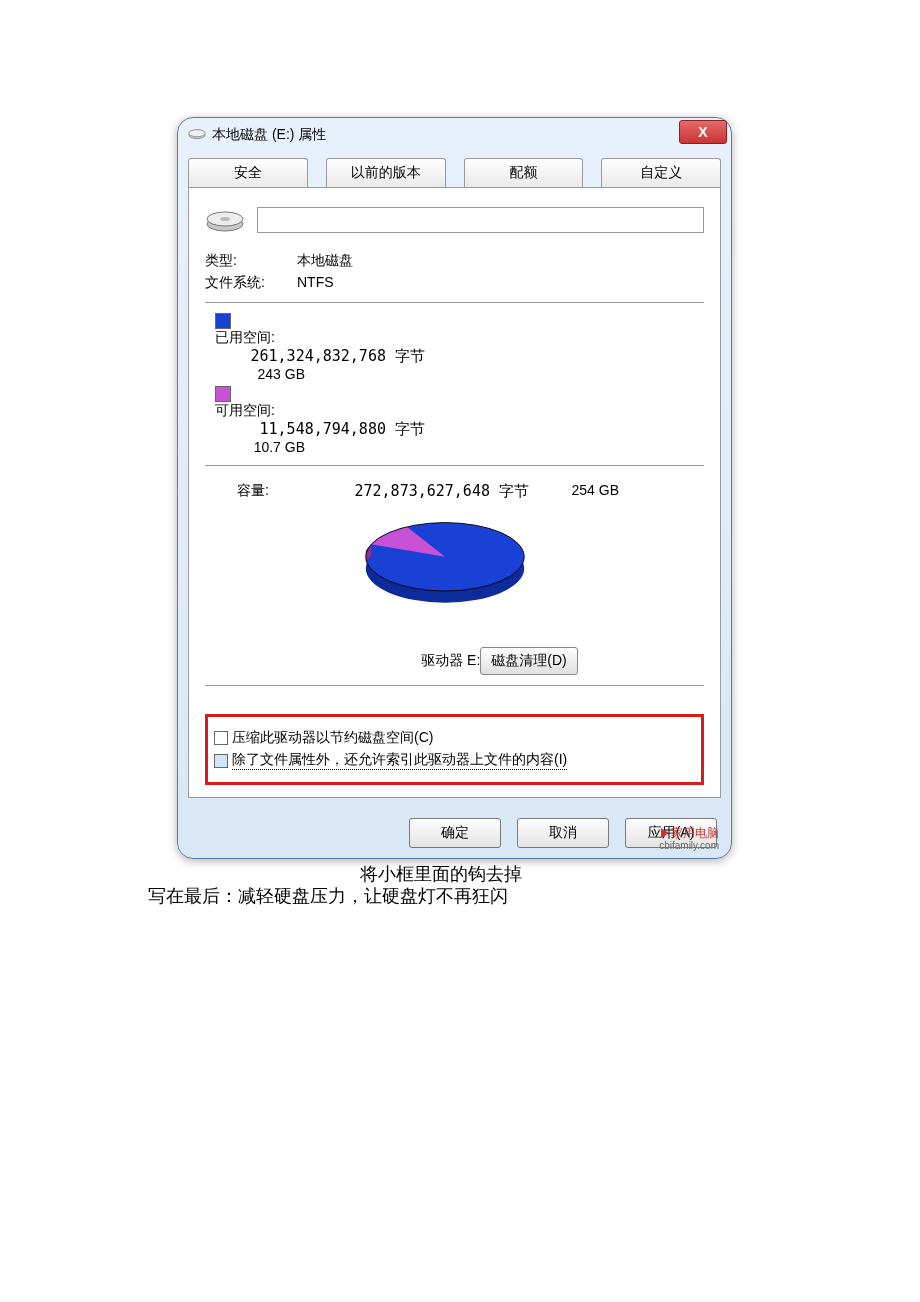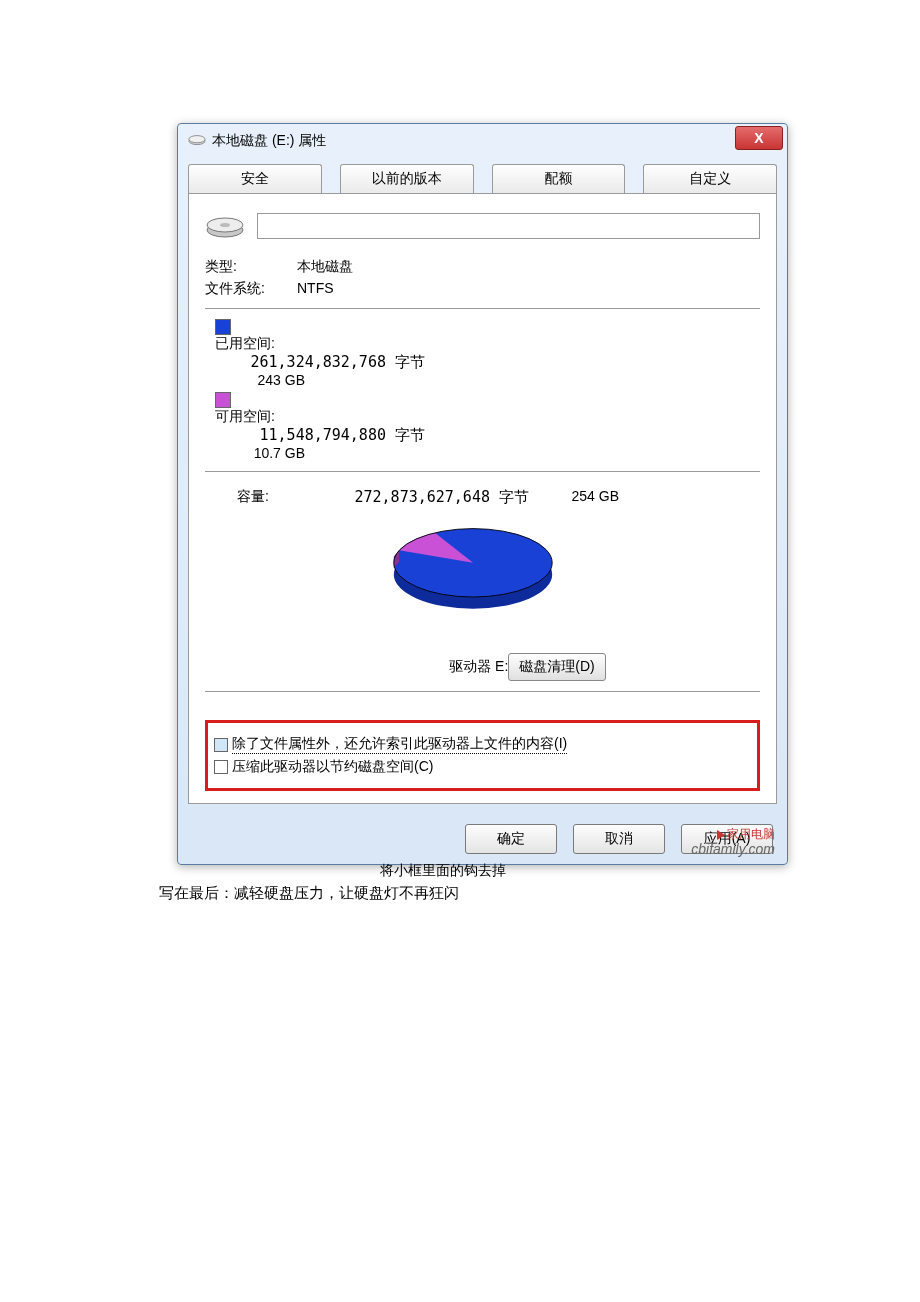--- a/index.html
+++ b/index.html
@@ -1,17 +1,17 @@
 <!DOCTYPE html>
 <html><head>
   <meta charset="utf-8">
   <style>
     * { box-sizing: border-box; margin: 0; padding: 0; }
     body { font-family: "Microsoft YaHei", "SimSun", sans-serif; background: #fff; width: 920px; height: 1302px; position: relative; }
-    .dialog { position: absolute; left: 177px; top: 123px; width: 611px; background: linear-gradient(to bottom, #e8f1fb, #d9e7f6); border: 1px solid #5a7ca3; border-radius: 4px; box-shadow: 0 2px 10px rgba(0,0,0,0.3); }
+    .dialog { position: absolute; left: 177px; top: 117px; width: 555px; background: linear-gradient(to bottom, #e8f1fb, #d9e7f6); border: 1px solid #5a7ca3; border-radius: 16px; box-shadow: 0 2px 10px rgba(0,0,0,0.3); }
     .titlebar { display: flex; align-items: center; padding: 6px 10px; height: 34px; position: relative; }
     .titlebar-icon { width: 18px; height: 14px; margin-right: 6px; }
     .titlebar-text { font-size: 14px; color: #000; }
     .close-btn { position: absolute; right: 4px; top: 2px; width: 48px; height: 24px; background: linear-gradient(to bottom, #e56b6b, #c93434); border: 1px solid #8a2020; border-radius: 3px; display: flex; align-items: center; justify-content: center; color: #fff; font-size: 14px; font-weight: bold; cursor: pointer; }
     .tabs-area { padding: 6px 10px 10px 10px; }
     .tab-row { display: flex; gap: 18px; }
     .tab { flex: 1; text-align: center; padding: 5px 4px; font-size: 14px; background: linear-gradient(to bottom, #fefefe, #eaeaea); border: 1px solid #9a9a9a; border-bottom: none; border-radius: 3px 3px 0 0; cursor: pointer; }
     .tab.active { background: #fff; position: relative; z-index: 2; border-bottom: 1px solid #fff; margin-bottom: -1px; }
     .content { background: #fff; border: 1px solid #9a9a9a; padding: 18px 16px 12px 16px; min-height: 580px; }
     .name-row { display: flex; align-items: center; gap: 12px; margin-bottom: 18px; }
@@ -36,24 +36,24 @@
     .cleanup-btn { padding: 4px 10px; font-size: 14px; background: linear-gradient(to bottom, #fefefe, #e0e0e0); border: 1px solid #888; border-radius: 3px; cursor: pointer; }
     .options-box { border: 3px solid #d91c1c; padding: 8px 6px; margin-top: 28px; }
     .checkbox-row { display: flex; align-items: center; font-size: 14px; margin: 4px 0; }
     .checkbox { width: 14px; height: 14px; border: 1px solid #666; margin-right: 4px; background: #fff; cursor: pointer; }
     .checkbox.blue { background: #d0e5f5; }
     .dotted-text { border-bottom: 1px dotted #000; }
     .button-row { display: flex; justify-content: flex-end; gap: 16px; padding: 10px 14px; }
     .dlg-btn { width: 92px; padding: 5px 0; font-size: 14px; background: linear-gradient(to bottom, #fdfdfd, #e4e4e4); border: 1px solid #7a7a7a; border-radius: 3px; cursor: pointer; text-align: center; }
     .watermark { position: absolute; right: 12px; bottom: 6px; font-size: 11px; color: #c93434; text-align: right; line-height: 1.2; }
     .watermark .wm-top { font-size: 12px; }
-    .watermark .wm-bot { font-size: 14px; color: #666; font-style: italic; }
+    .watermark .wm-bot { font-size: 10px; color: #666; }
     .wm-arrow { display: inline-block; width: 0; height: 0; border-top: 5px solid transparent; border-bottom: 5px solid transparent; border-left: 8px solid #c93434; vertical-align: middle; margin-right: 2px; }
-    .caption1 { position: absolute; left: 380px; top: 862px; font-size: 14px; font-family: Liberation Sans, sans-serif; }
-    .caption2 { position: absolute; left: 159px; top: 884px; font-size: 15px; font-family: "SimSun"; }
+    .caption1 { position: absolute; left: 360px; top: 862px; font-size: 18px; font-family: Liberation Sans, sans-serif; }
+    .caption2 { position: absolute; left: 148px; top: 884px; font-size: 18px; font-family: "SimSun"; }
   </style>
 </head>
 <body>
 
 <div class="dialog">
   <div class="titlebar">
     <svg class="titlebar-icon" viewBox="0 0 20 14">
       <ellipse cx="10" cy="7" rx="9" ry="4" fill="#d8d8d8" stroke="#888" stroke-width="1"></ellipse>
       <ellipse cx="10" cy="5" rx="9" ry="4" fill="#f0f0f0" stroke="#888" stroke-width="1"></ellipse>
     </svg>
@@ -125,26 +125,26 @@
 
       <div class="drive-label-row">
         <span class="drive-label">驱动器 E:</span>
         <button class="cleanup-btn">磁盘清理(D)</button>
       </div>
 
       <hr class="divider">
 
       <div class="options-box">
         <div class="checkbox-row">
+          <span class="checkbox"></span>
+          <span>压缩此驱动器以节约磁盘空间(C)</span>
+        </div>
+        <div class="checkbox-row">
           <span class="checkbox blue"></span>
           <span class="dotted-text">除了文件属性外，还允许索引此驱动器上文件的内容(I)</span>
-        </div>
-        <div class="checkbox-row">
-          <span class="checkbox"></span>
-          <span>压缩此驱动器以节约磁盘空间(C)</span>
         </div>
       </div>
     </div>
   </div>
 
   <div class="button-row">
     <button class="dlg-btn">确定</button>
     <button class="dlg-btn">取消</button>
     <button class="dlg-btn">应用(A)</button>
   </div>

